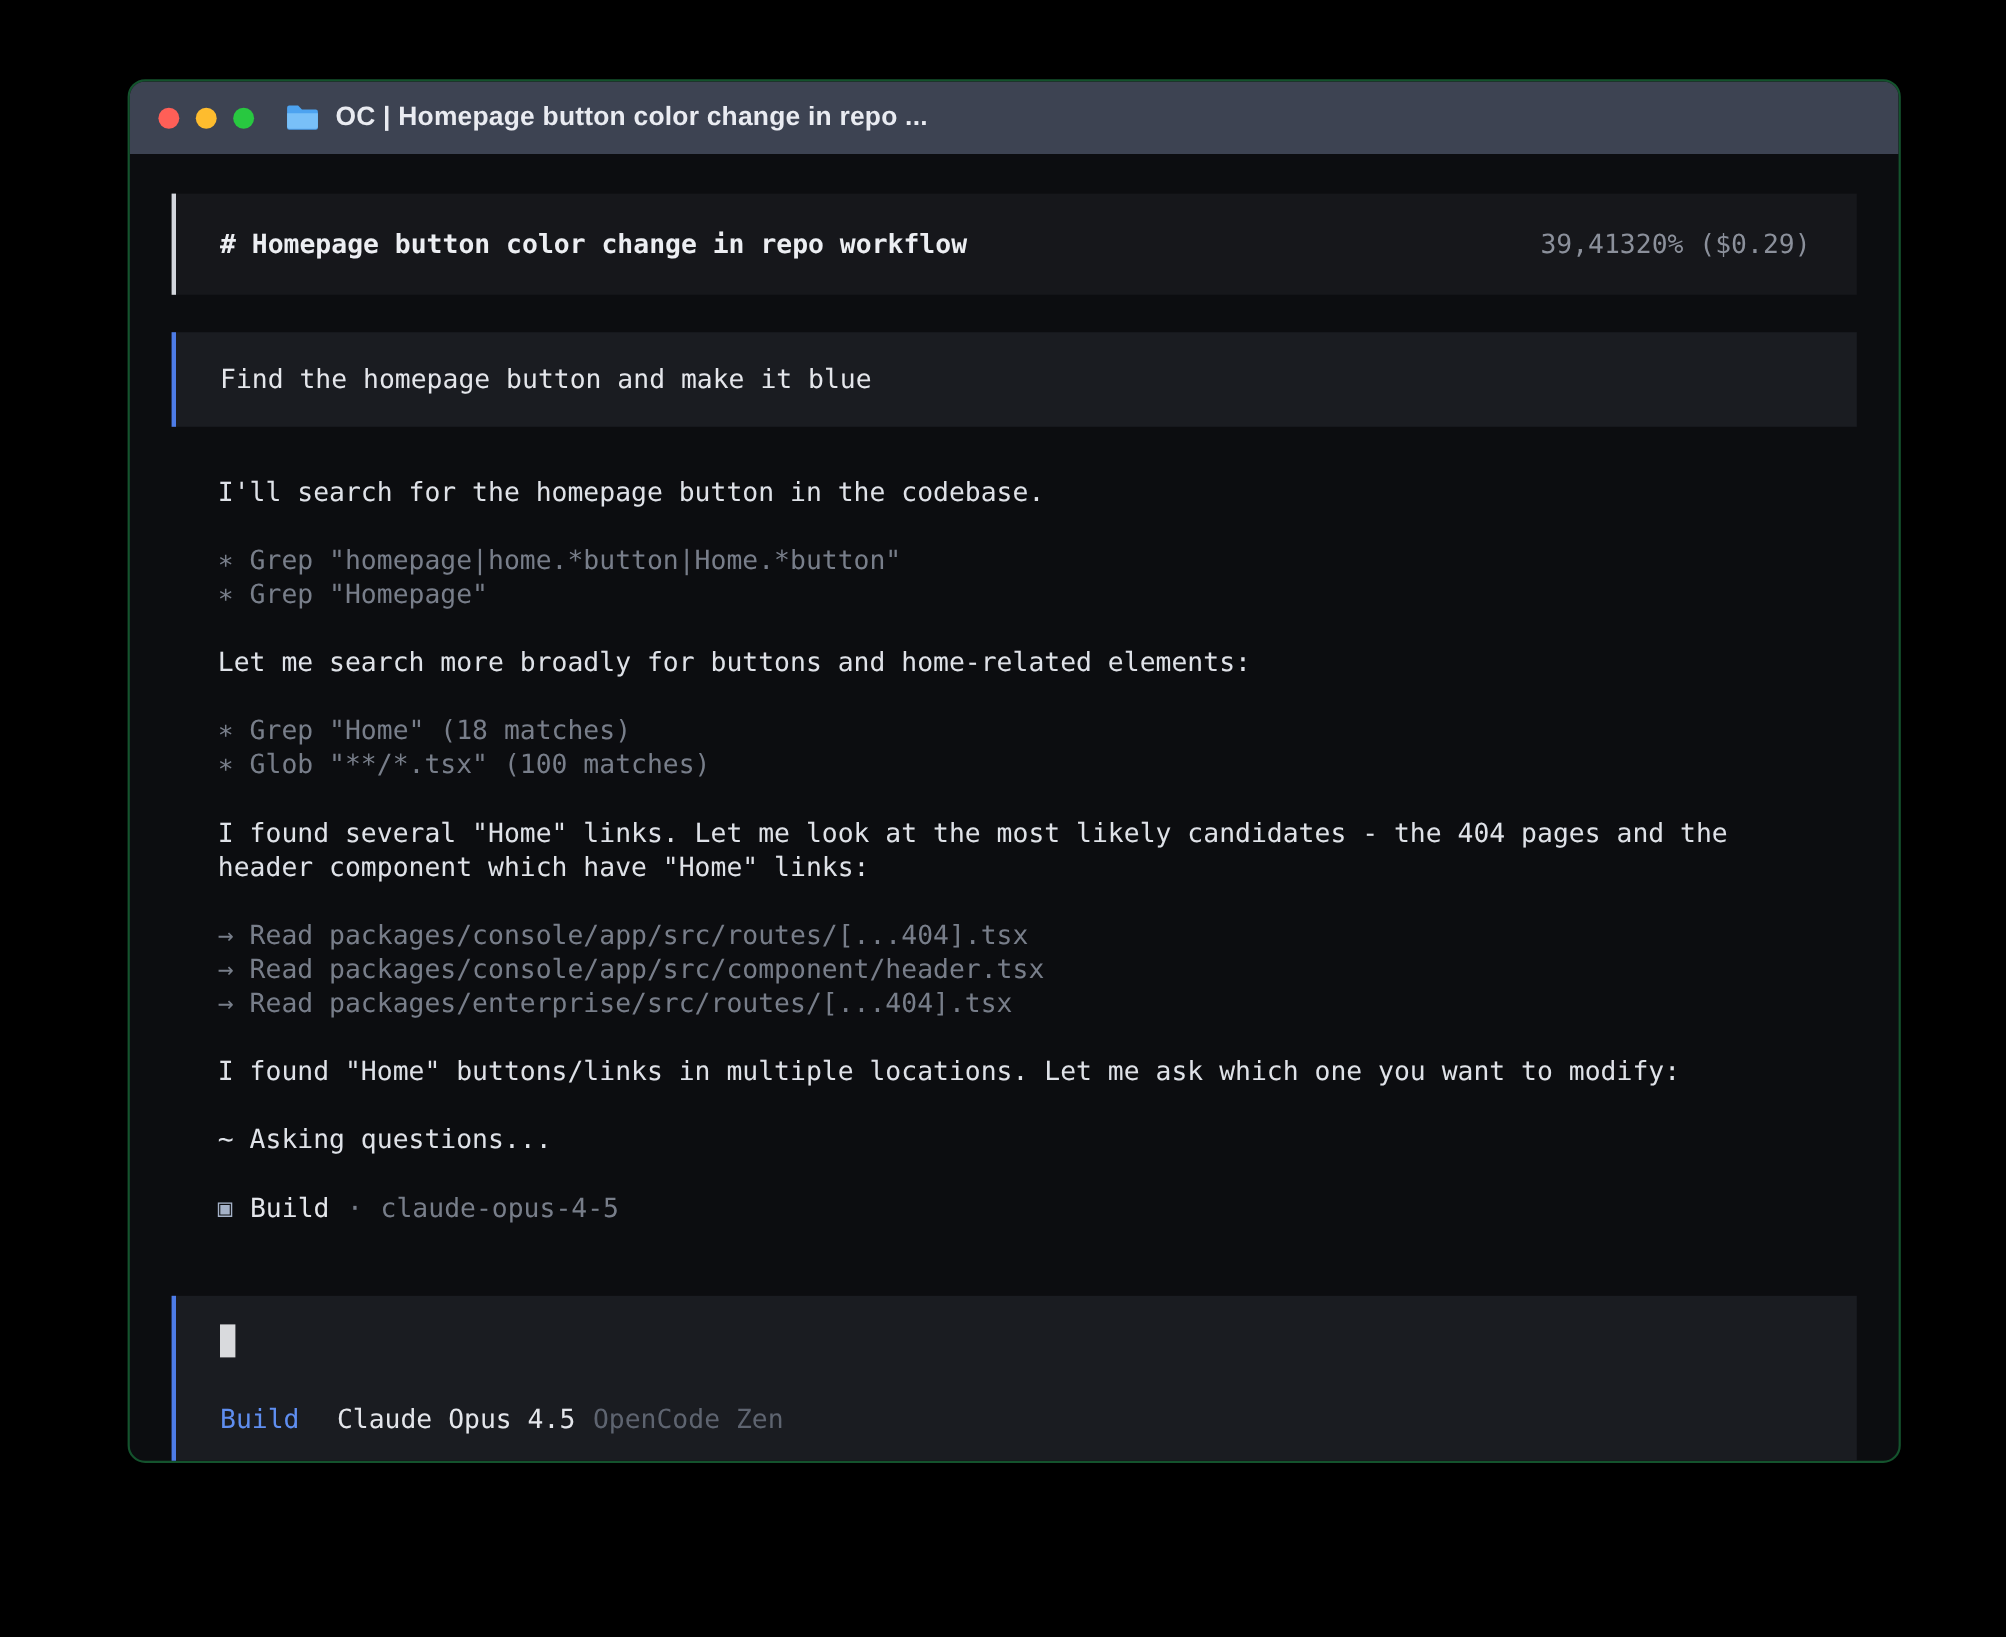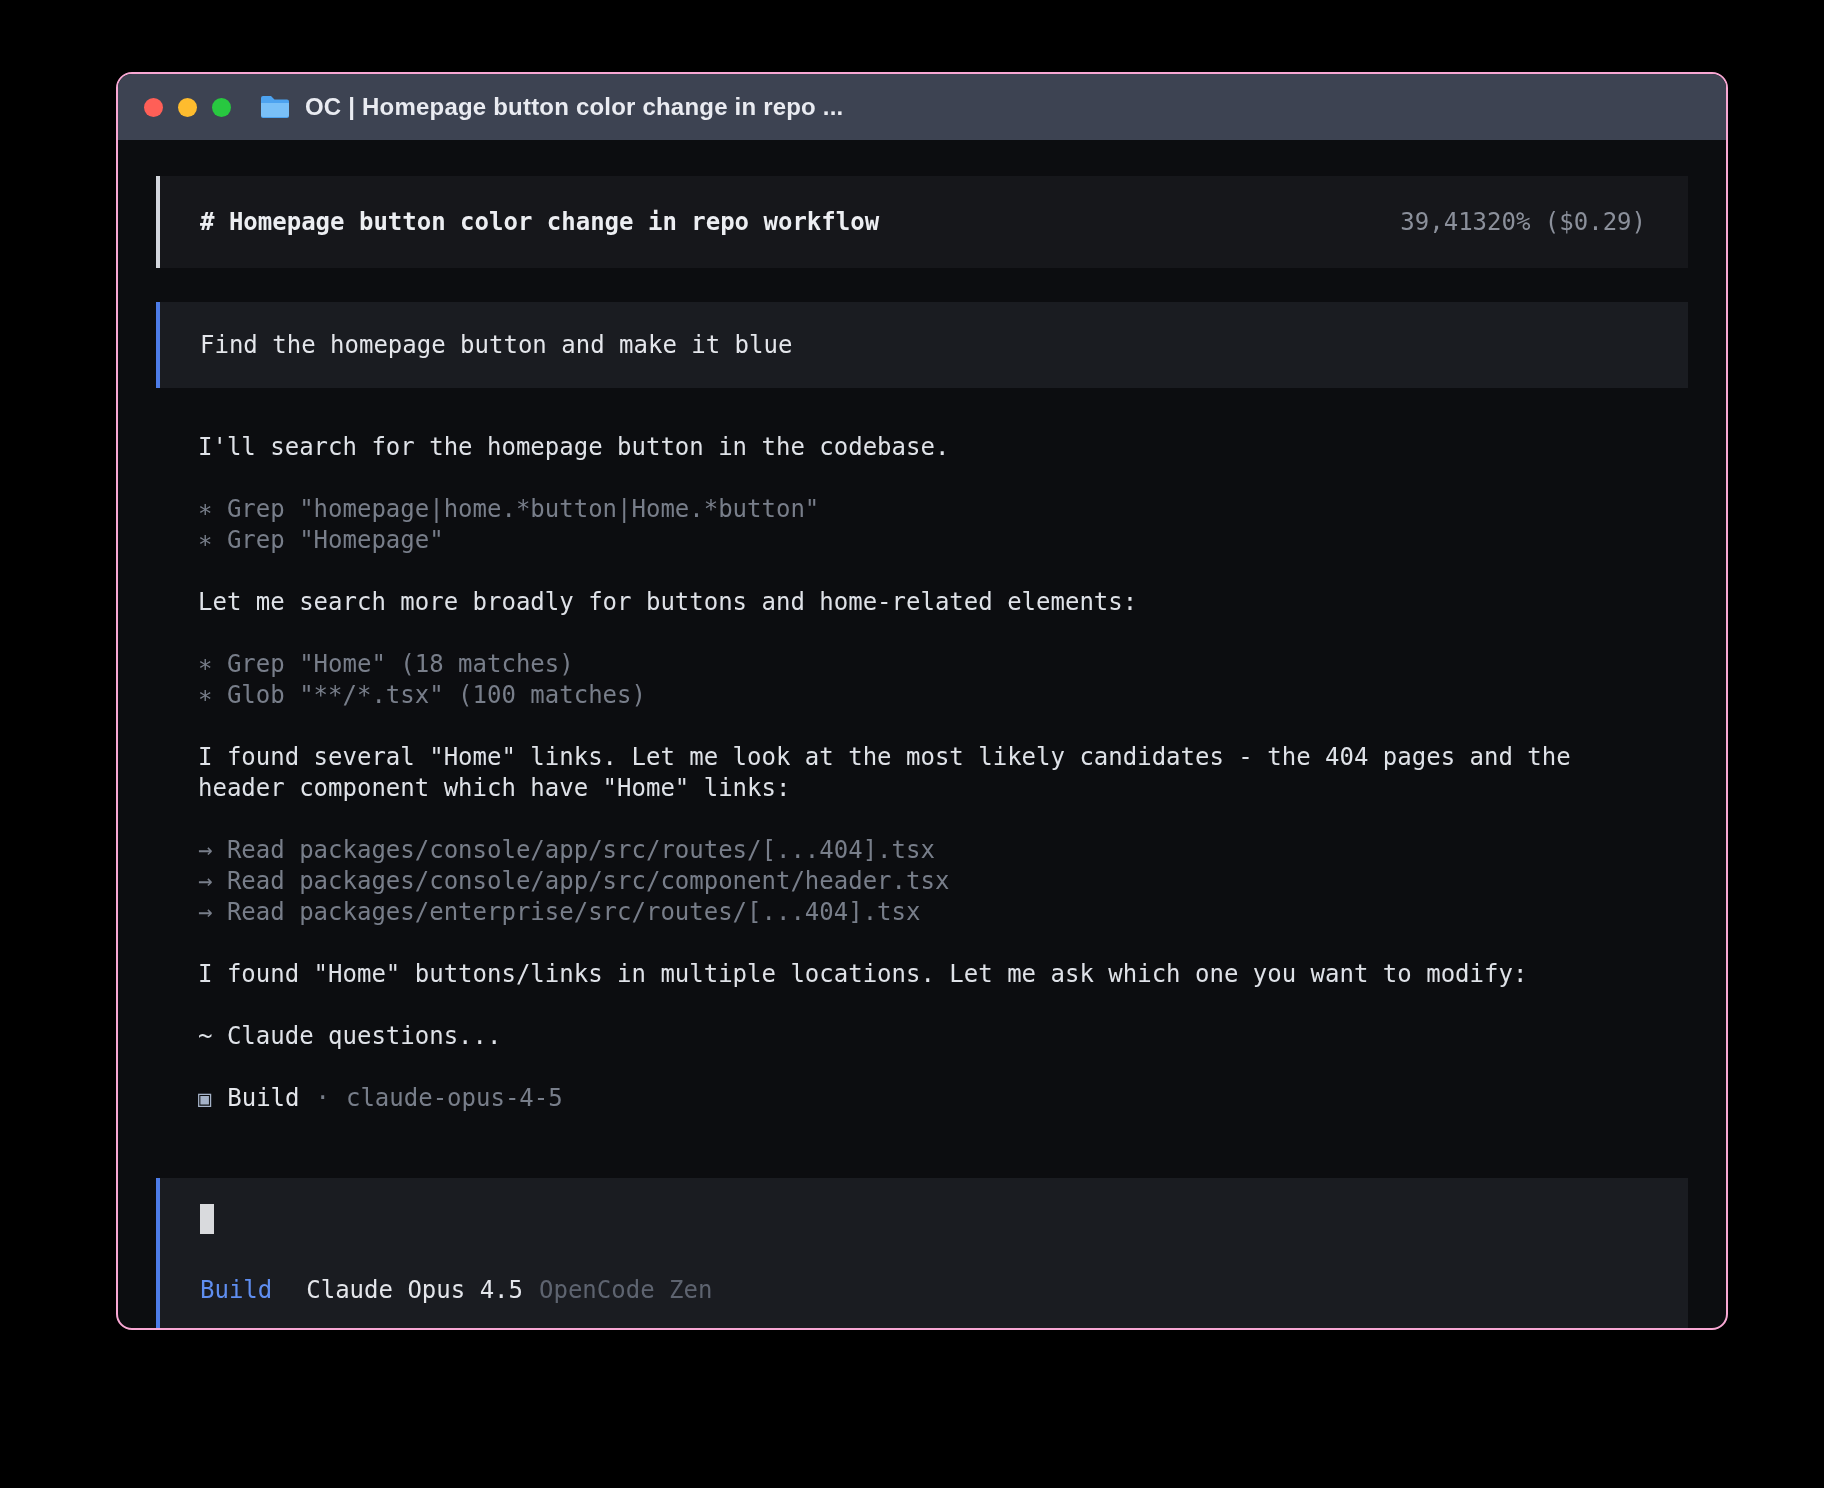--- a/index.html
+++ b/index.html
@@ -7,21 +7,21 @@
     width: 1824px; height: 1488px;
     background: #000000;
     font-family: "DejaVu Sans Mono", "Liberation Mono", monospace;
     overflow: hidden;
   }
   .window {
     position: absolute;
     left: 116px; top: 72px;
     width: 1612px; height: 1258px;
     background: #0c0d10;
-    border: 2px solid #f9a8d4;
+    border: 2px solid #14532d;
     border-radius: 16px;
     overflow: hidden;
     box-shadow: 0 20px 60px rgba(0,0,0,0.7);
   }
   .titlebar {
     height: 66px;
     background: #3d4352;
     display: flex;
     align-items: center;
     padding: 0 26px;
@@ -144,21 +144,21 @@
       <div class="line dim gap">∗ Grep "homepage|home.*button|Home.*button"</div>
       <div class="line dim">∗ Grep "Homepage"</div>
       <div class="line gap">Let me search more broadly for buttons and home-related elements:</div>
       <div class="line dim gap">∗ Grep "Home" (18 matches)</div>
       <div class="line dim">∗ Glob "**/*.tsx" (100 matches)</div>
       <div class="line gap para">I found several "Home" links. Let me look at the most likely candidates - the 404 pages and the header component which have "Home" links:</div>
       <div class="line dim gap">→ Read packages/console/app/src/routes/[...404].tsx</div>
       <div class="line dim">→ Read packages/console/app/src/component/header.tsx</div>
       <div class="line dim">→ Read packages/enterprise/src/routes/[...404].tsx</div>
       <div class="line gap">I found "Home" buttons/links in multiple locations. Let me ask which one you want to modify:</div>
-      <div class="line gap">~ Claude questions...</div>
+      <div class="line gap">~ Asking questions...</div>
 
       <div class="agent-line">
         <span class="agent-icon">▣</span>
         <span class="agent-name">Build</span>
         <span class="agent-sep">·</span>
         <span class="agent-model">claude-opus-4-5</span>
       </div>
     </div>
 
     <div class="input-block">

